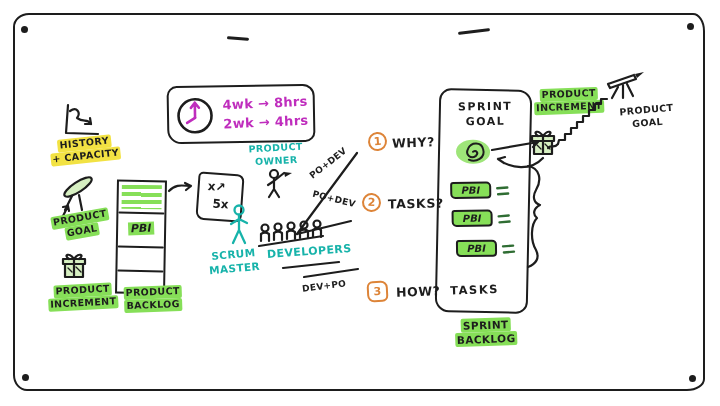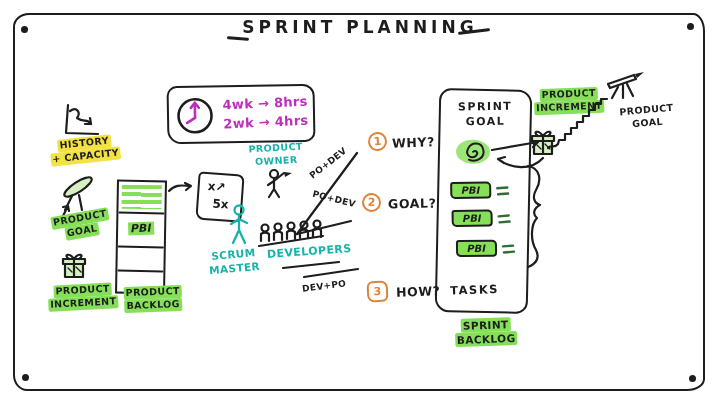--- a/index.html
+++ b/index.html
@@ -80,21 +80,20 @@
 <body>
 
 <div class="canvas">
 
   <div class="abs frame"></div>
   <div class="abs dot" style="left:21px;top:26px"></div>
   <div class="abs dot" style="left:687px;top:23px"></div>
   <div class="abs dot" style="left:689px;top:375px"></div>
   <div class="abs dot" style="left:22px;top:374px"></div>
 
-  <div class="abs title">SPRINT PLANNING</div>
   <div class="abs dash" style="left:227px;top:37px;width:22px;transform:rotate(4deg)"></div>
   <div class="abs dash" style="left:458px;top:30px;width:32px;transform:rotate(-7deg)"></div>
 
   <svg class="abs" style="left:58px;top:102px" width="44" height="38" viewBox="0 0 44 38">
     <path d="M10 3 L8 31 L40 32"></path>
     <path d="M12 9 C19 4 23 11 19 16 C26 21 29 16 33 22"></path>
     <path d="M33 22 l-6 0 M33 22 l-1 -6"></path>
   </svg>
   <div class="abs lbl hl-yellow" style="left:42px;top:137px;width:86px;transform:rotate(-6deg)">
     <span>HISTORY</span><br>
@@ -188,21 +187,21 @@
     <span>DEVELOPERS</span>
   </div>
 
   <div class="abs who" style="left:306px;top:158px;transform:rotate(-38deg)">PO+DEV</div>
   <div class="abs who" style="left:312px;top:194px;transform:rotate(14deg)">PO+DEV</div>
   <div class="abs who" style="left:302px;top:281px;transform:rotate(-7deg)">DEV+PO</div>
 
   <div class="abs stepnum" style="left:368px;top:132px;transform:rotate(-4deg)">1</div>
   <div class="abs q" style="left:392px;top:135px;transform:rotate(-2deg)">WHY?</div>
   <div class="abs stepnum" style="left:362px;top:193px;transform:rotate(3deg)">2</div>
-  <div class="abs q" style="left:388px;top:196px;transform:rotate(-1deg)">GOAL?</div>
+  <div class="abs q" style="left:388px;top:196px;transform:rotate(-1deg)">TASKS?</div>
   <div class="abs stepnum sq" style="left:367px;top:281px;transform:rotate(-3deg)">3</div>
   <div class="abs q" style="left:396px;top:284px;transform:rotate(-2deg)">HOW?</div>
 
   <div class="abs panel">
     <div class="panel-goal">
       <div>SPRINT</div>
       <div>GOAL</div>
     </div>
     <svg class="abs" style="left:13px;top:46px" width="42" height="32" viewBox="0 0 42 32">
       <ellipse class="f-grn2" cx="20" cy="15" rx="17" ry="12"></ellipse>

